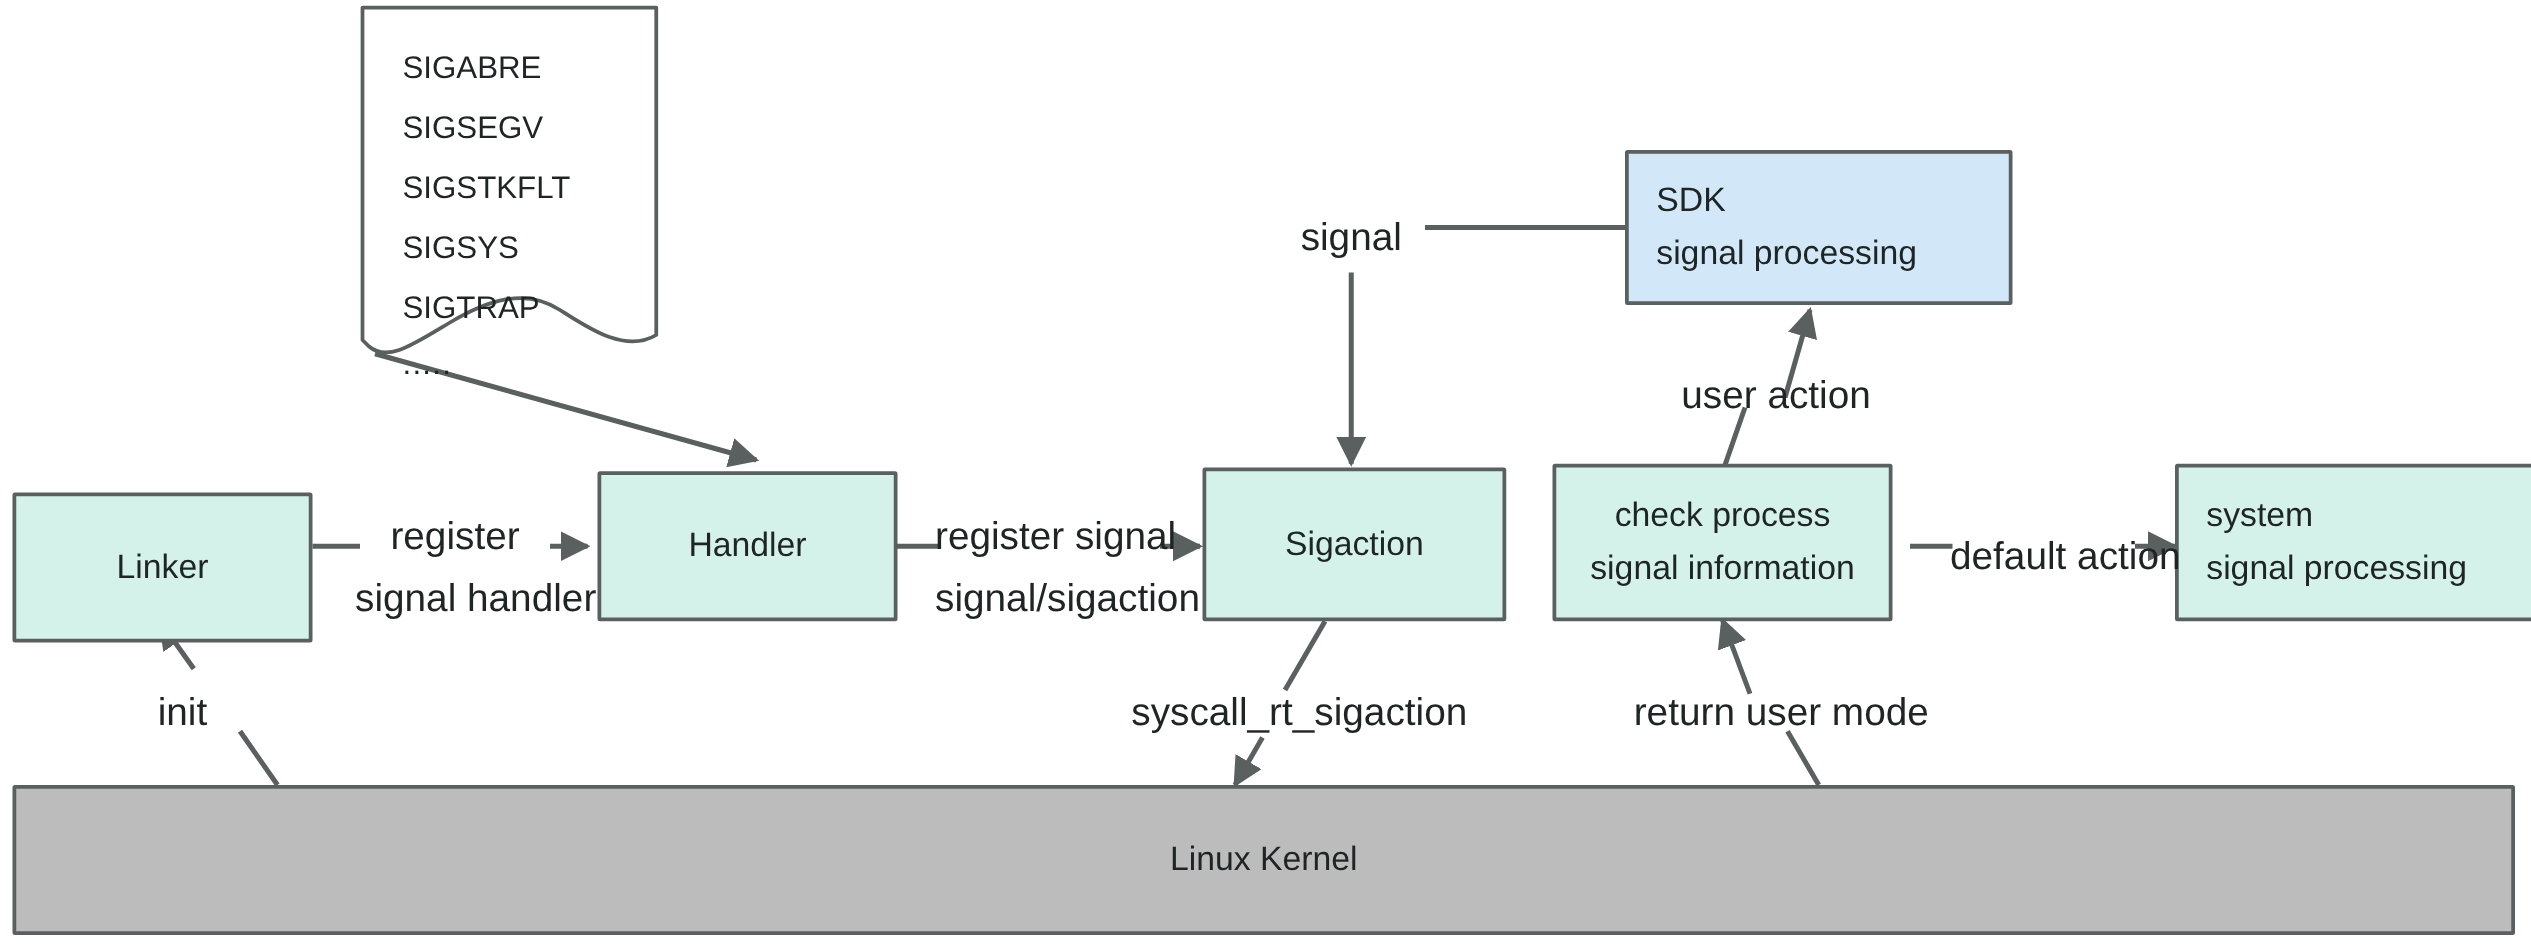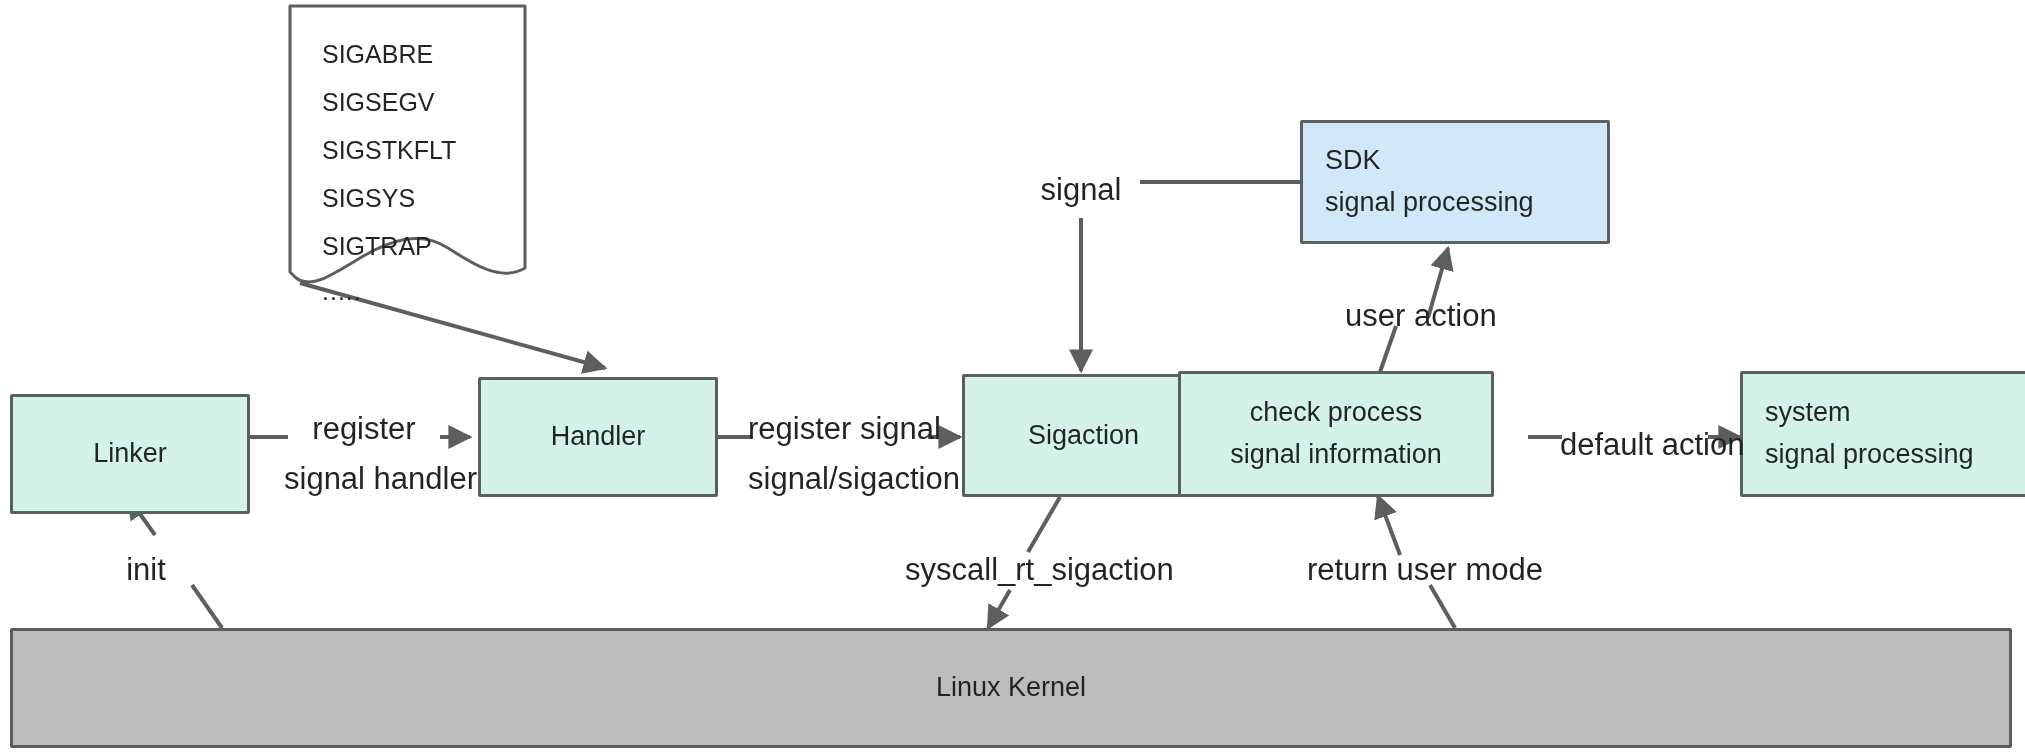--- a/index.html
+++ b/index.html
@@ -127,21 +127,21 @@
   </div>
 
   <div class="node teal center" style="left:478px; top:377px; width:240px; height:120px;">
     <div>Handler</div>
   </div>
 
   <div class="node teal center" style="left:962px; top:374px; width:243px; height:123px;">
     <div>Sigaction</div>
   </div>
 
-  <div class="node teal center" style="left:1178px; top:371px; width:316px; height:126px;">
+  <div class="node teal center" style="left:1242px; top:371px; width:272px; height:126px;">
     <div>check process</div>
     <div>signal information</div>
   </div>
 
   <div class="node teal leftpad" style="left:1740px; top:371px; width:300px; height:126px;">
     <div>system</div>
     <div>signal processing</div>
   </div>
 
   <div class="node blue leftpad" style="left:1300px; top:120px; width:310px; height:124px;">

